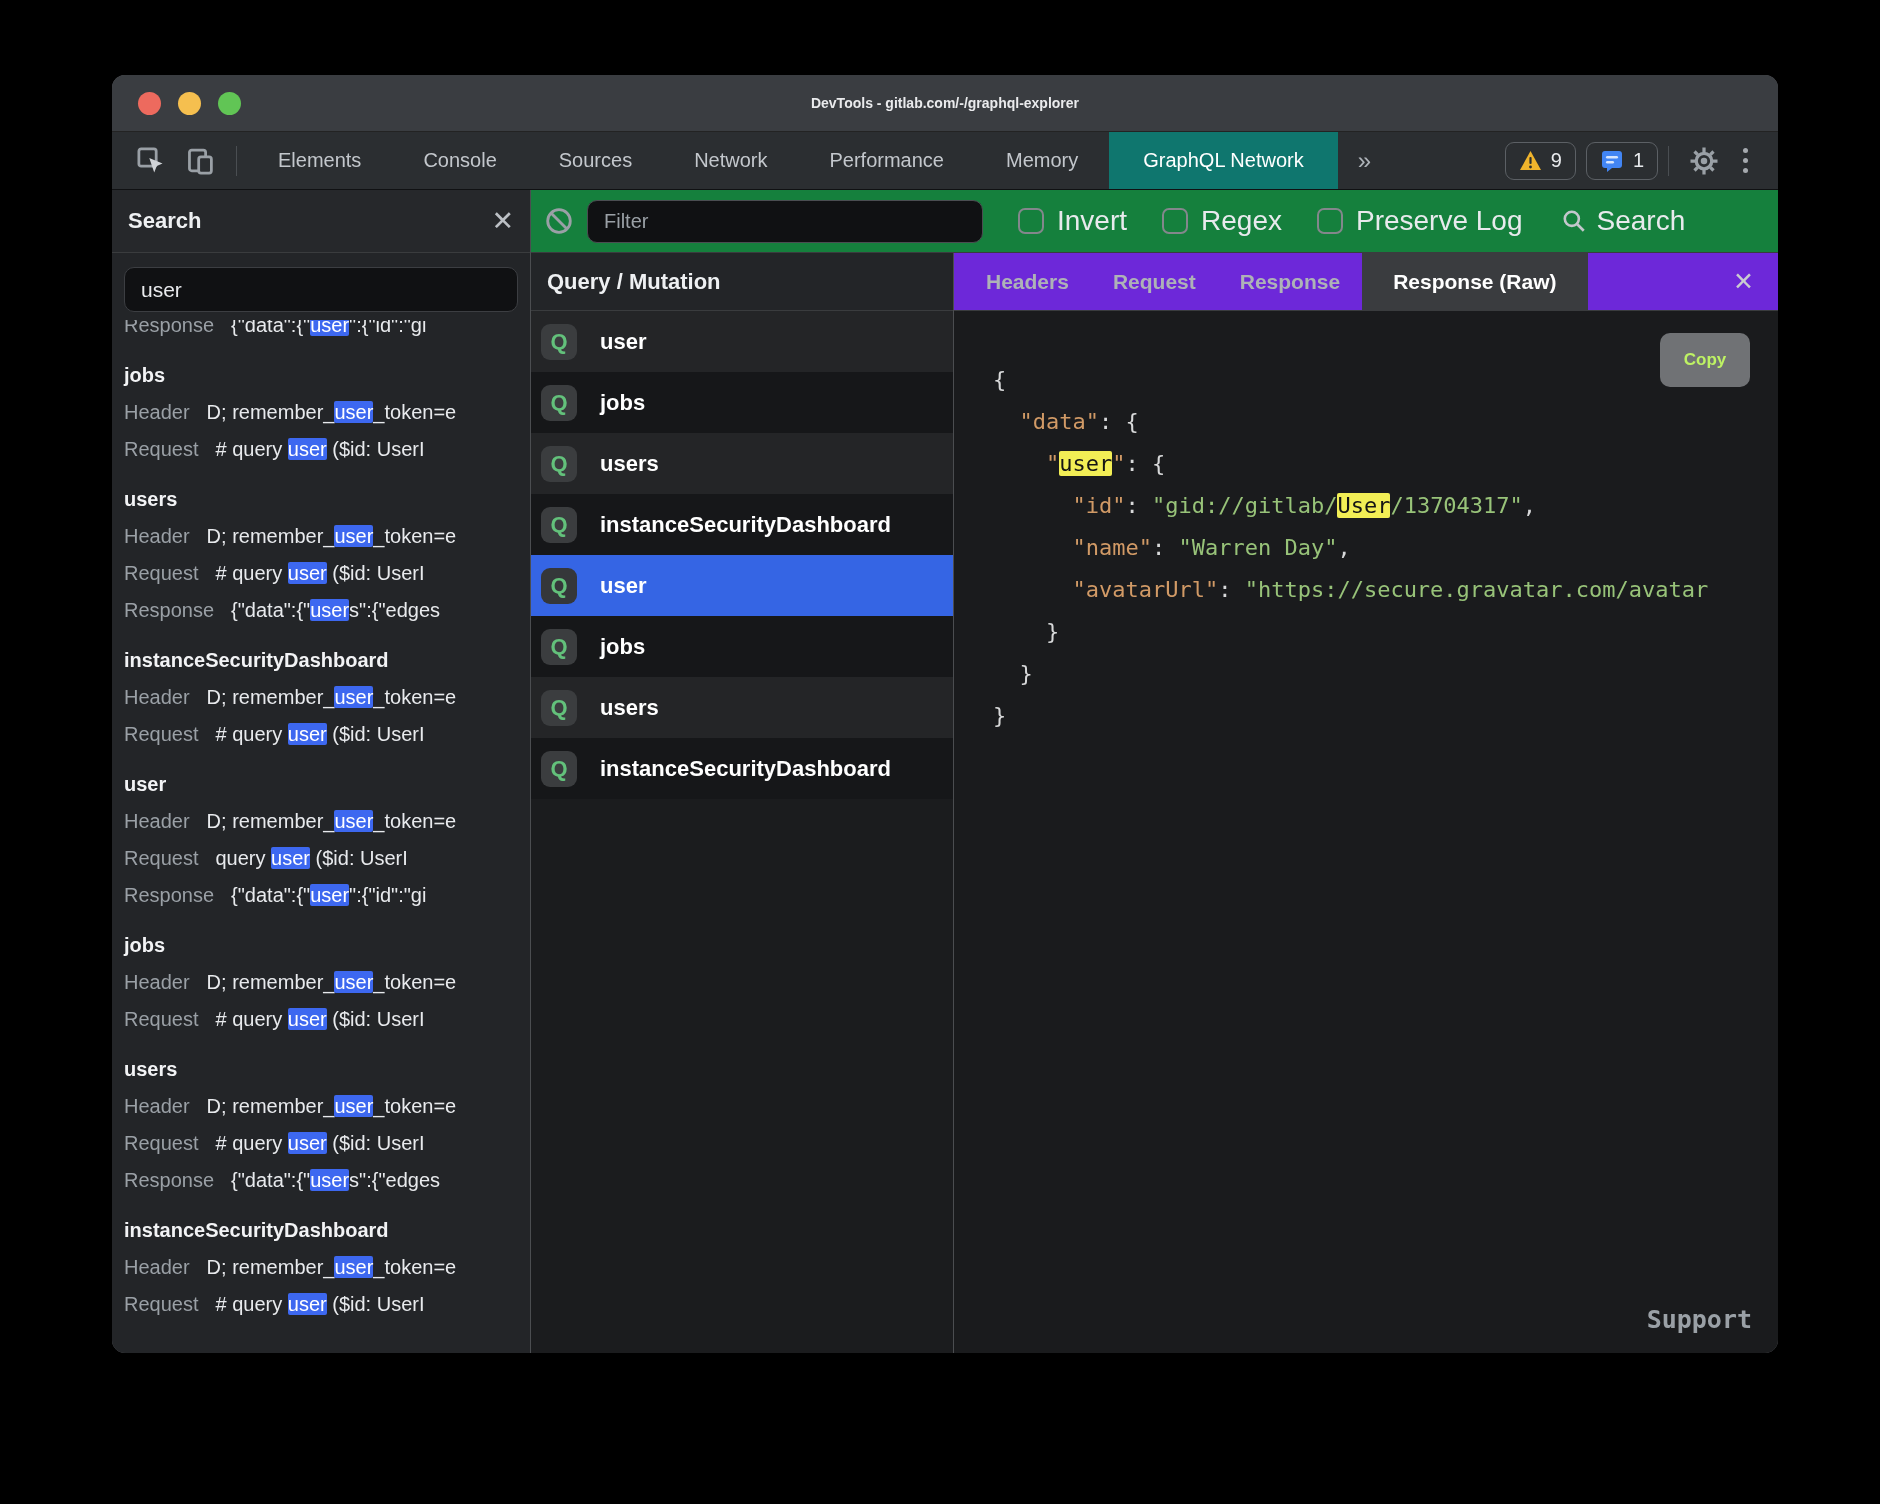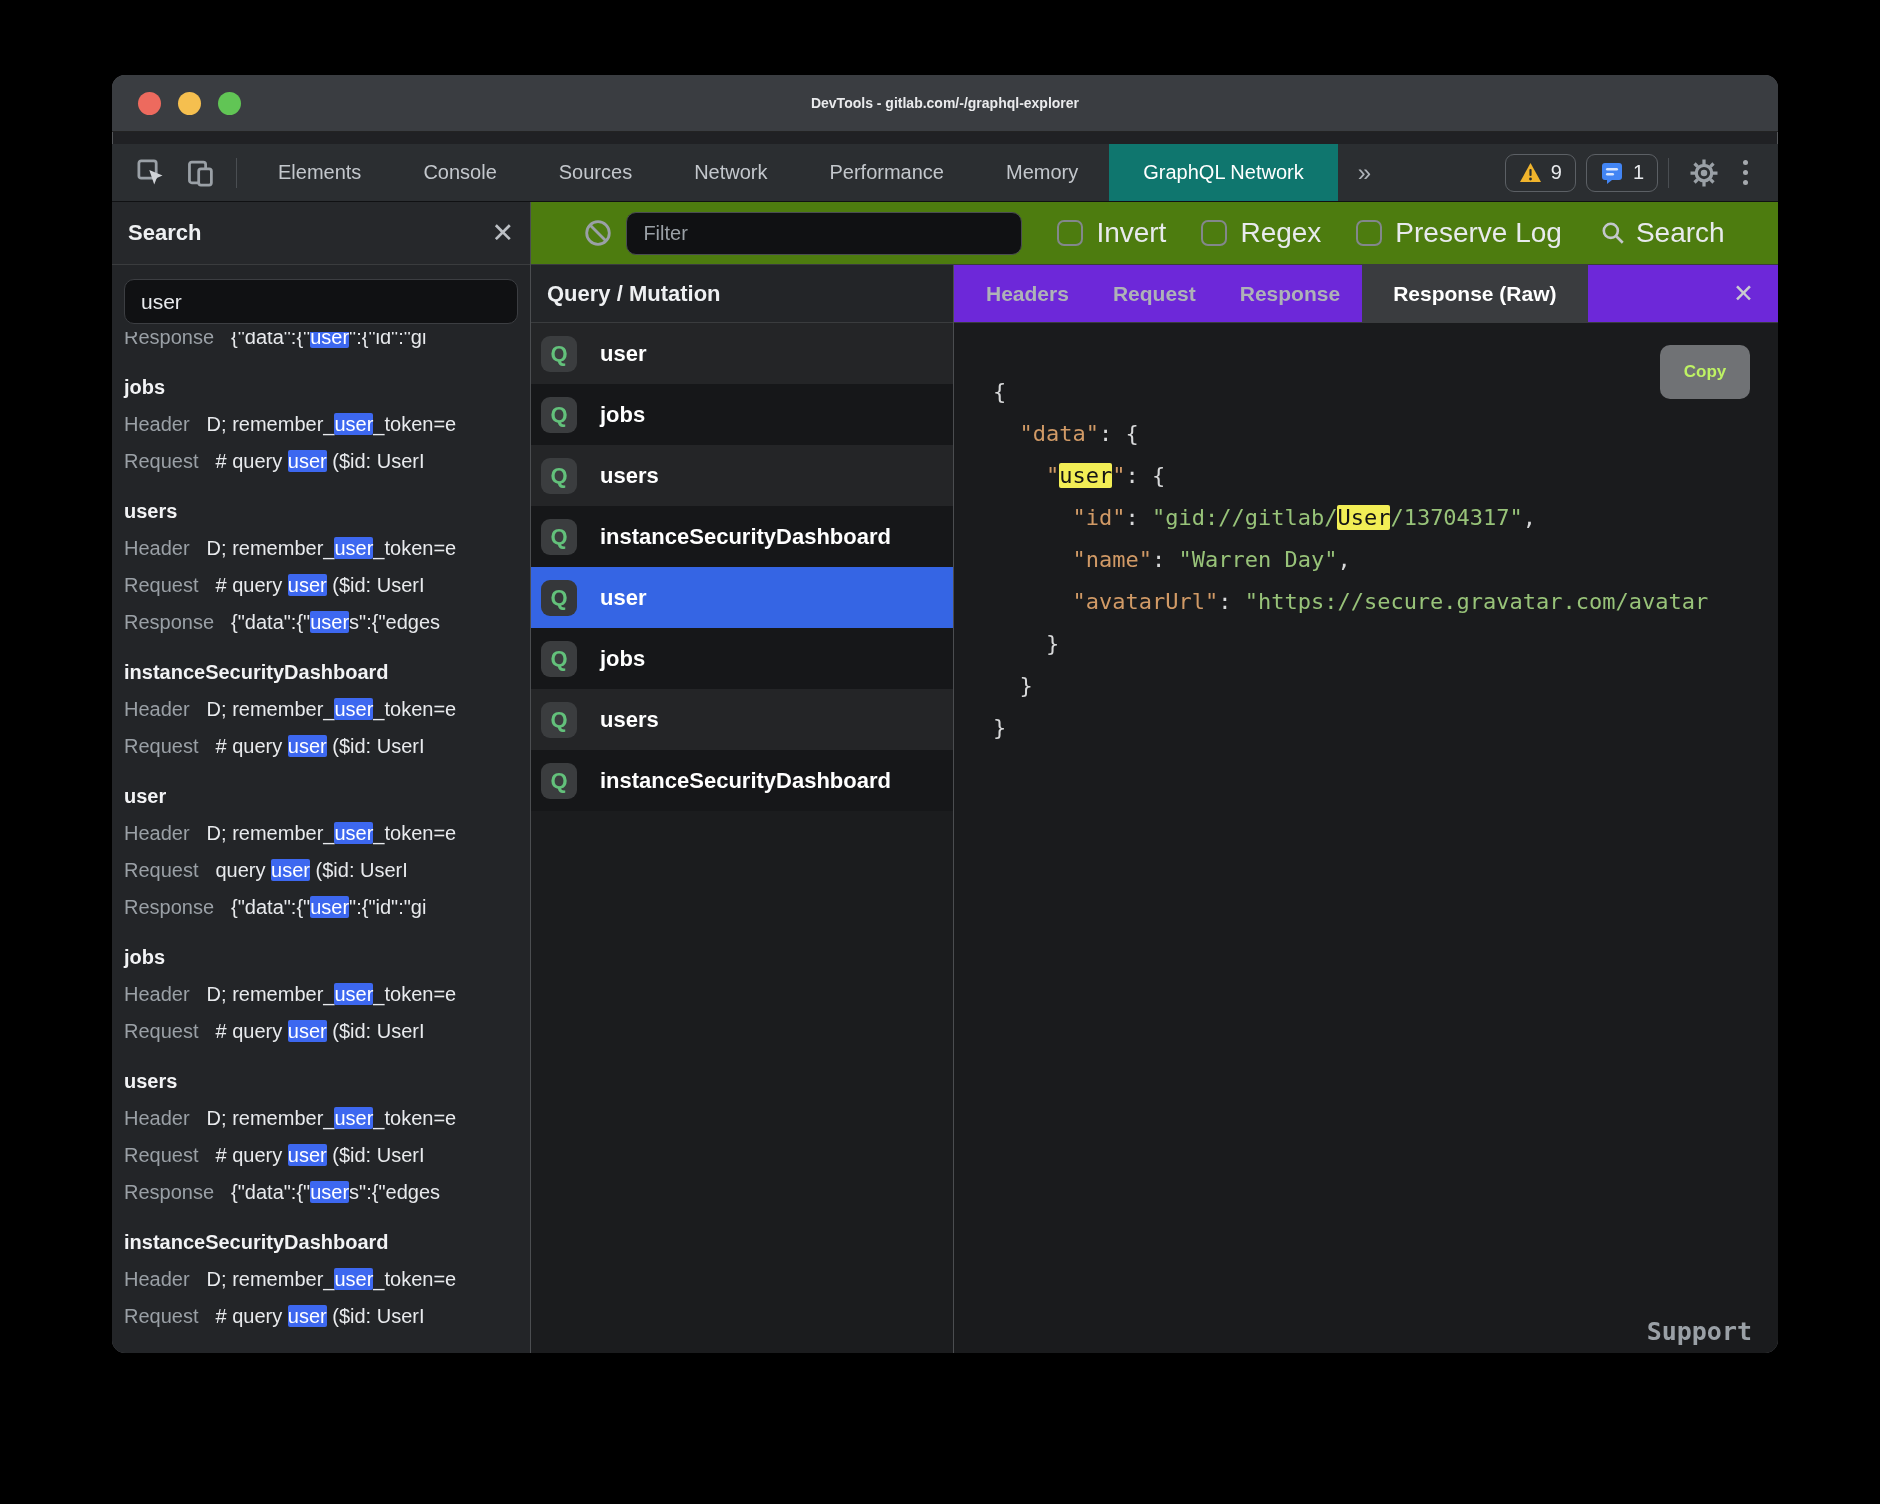--- a/index.html
+++ b/index.html
@@ -14,21 +14,21 @@
   .titlebar { height:57px; background:#3a3d41; position:relative;
               display:flex; align-items:center; justify-content:center;
               border-bottom:1px solid #232323; }
   .title { color:#eaebed; font-weight:bold; font-size:14px; }
   .traffic { position:absolute; left:26px; top:0; height:100%; display:flex; align-items:center; gap:17px; }
   .light { width:23px; height:23px; border-radius:50%; }
   .light.red { background:#ed6a5e; } .light.yellow { background:#f5bf4f; } .light.green { background:#61c555; }
 
   
   .tabbar { height:58px; background:#2b2e31; display:flex; align-items:stretch;
-            border-bottom:1px solid #101113; padding-left:14px;margin-top:12px; }
+            border-bottom:1px solid #101113; padding-left:14px; }
   .tbicon { display:flex; align-items:center; padding:0 10px; }
   .vsep { width:1px; height:30px; background:#4a4e52; margin:14px 10px 0; }
   .tb-tab { display:flex; align-items:center; padding:0 31px; color:#c3c7cc; font-size:20px; }
   .tb-tab.active { background:#0f766e; color:#fff; padding:0 34px; }
   .tb-more { display:flex; align-items:center; padding:0 20px; color:#aeb3b9; font-size:24px; }
   .tb-right { margin-left:auto; display:flex; align-items:center; padding-right:16px; }
   .badge { display:flex; align-items:center; gap:9px; border:1px solid #5c6065; border-radius:9px;
            height:38px; padding:0 13px; color:#e8eaed; font-size:20px; margin-left:10px; }
   .kebab { display:flex; flex-direction:column; gap:5px; padding:0 14px; }
   .kebab i { width:5px; height:5px; border-radius:50%; background:#a5a9ae; }
@@ -49,22 +49,22 @@
   .results { flex:1; overflow:hidden; padding:0 12px; font-size:20px; }
   .results > :first-child { margin-top:-13px; }
   .res-heading { font-weight:bold; color:#f2f3f5; margin-top:13px; height:37px; line-height:37px; }
   .res-line { height:37px; line-height:37px; white-space:nowrap; overflow:hidden; display:flex; }
   .res-label { color:#9aa0a6; margin-right:17px; flex:none; }
   .res-content { color:#e8eaed; white-space:pre; }
   .hl { background:#3d68f0; color:#fff; border-radius:2px; }
 
   
   .right-region { flex:1; display:flex; flex-direction:column; min-width:0; }
-  .toolbar { height:63px; border-bottom:1px solid #3a3c3e; background:#4d7c0f;
-             display:flex; align-items:center; padding:0 14px;justify-content:center; }
+  .toolbar { height:63px; border-bottom:1px solid #3a3c3e; background:#15803d;
+             display:flex; align-items:center; padding:0 14px; }
   .filter-input { width:396px; height:43px; margin-left:14px; background:#101113;
                   border:1px solid #4a4d51; border-radius:10px; color:#e8eaed;
                   font-size:20px; padding:0 16px; outline:none; }
   .filter-input::placeholder { color:#9aa0a6; }
   .cb-group { display:flex; align-items:center; margin-left:35px; gap:13px; }
   .cb { width:26px; height:26px; border:2px solid #83878c; border-radius:7px; flex:none; }
   .tool-label { color:#e8eaed; font-size:28px; font-weight:normal; }
   .search-group { display:flex; align-items:center; margin-left:38px; gap:10px; }
 
   .panes { flex:1; display:flex; min-height:0; }

